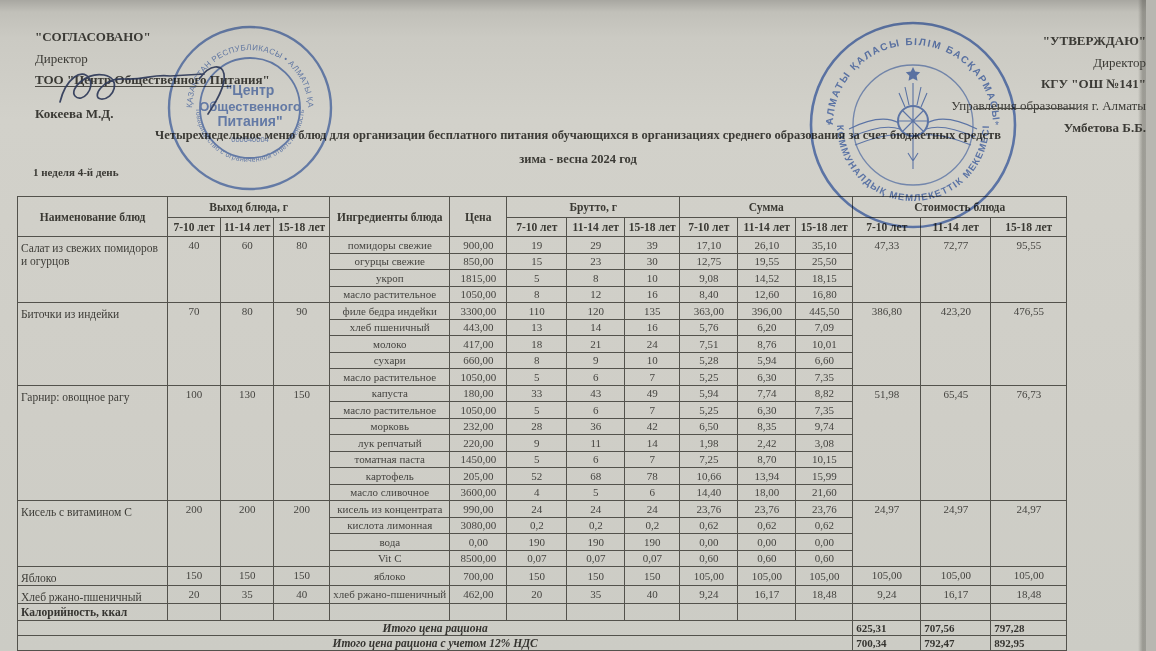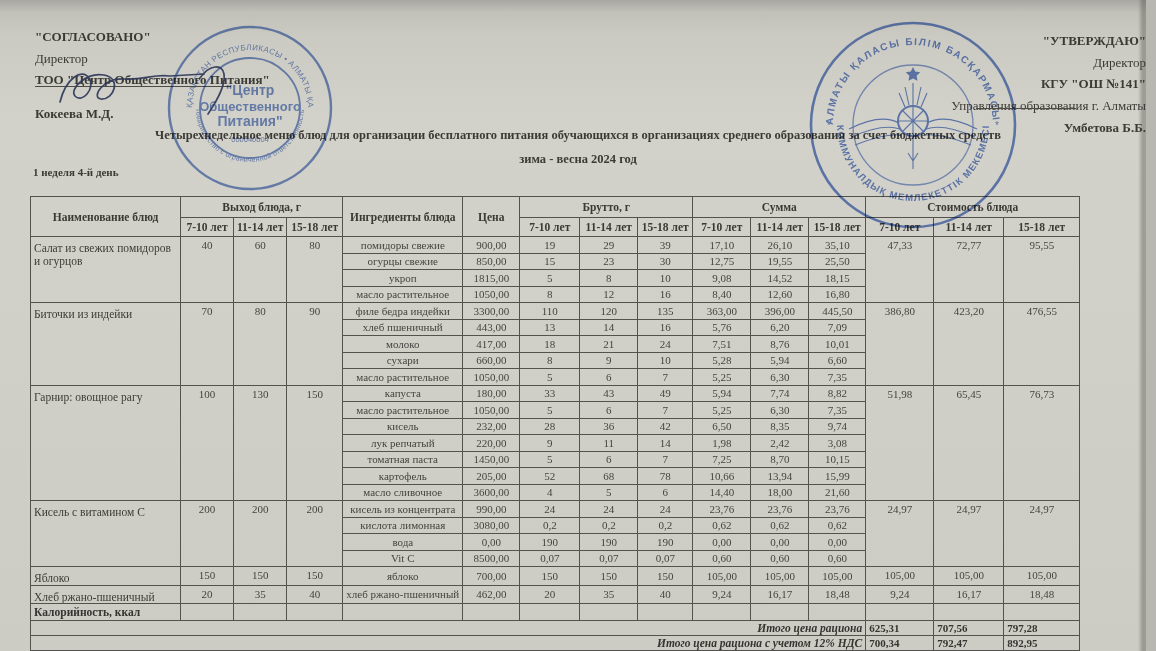--- a/index.html
+++ b/index.html
@@ -18,34 +18,34 @@
   .approving{right:10px;top:34px;font-size:13px;text-align:right;z-index:4;}
   .approving div{margin-bottom:8px;}
   .sig-line{position:absolute;border-bottom:1.5px solid #4c4b45;z-index:4;}
   [data-name="approved-signature-line"]{left:35px;top:86px;width:196px;}
   [data-name="approving-signature-line"]{left:976px;top:108px;width:100px;}
   [data-name="approved-signer-name"]{position:absolute;left:35px;top:106px;font-size:13px;font-weight:bold;z-index:4;}
   .doc-title{left:20px;right:20px;top:129px;text-align:center;font-size:12.5px;font-weight:bold;z-index:2;}
   .doc-subtitle{left:20px;right:20px;top:153px;text-align:center;font-size:12.5px;font-weight:bold;z-index:2;}
   .week{left:33px;top:167px;font-size:11px;font-weight:bold;z-index:2;}
   
-  table.menu{position:absolute;left:30px;top:196px;border-collapse:collapse;table-layout:fixed;z-index:2;border-radius:14px;}
+  table.menu{position:absolute;left:17px;top:196px;border-collapse:collapse;table-layout:fixed;z-index:2;border-radius:14px;}
   .menu th,.menu td{border:1px solid #53524c;padding:0 3px;overflow:hidden;white-space:nowrap;font-size:11px;color:#454440;}
   .menu th{font-weight:bold;text-align:center;font-size:11.5px;color:#3a3933;}
   tr.h1{height:21px;} tr.h2{height:19px;}
   tr.r-ing{height:16.5px;}
   td.dname{white-space:normal;text-align:left;vertical-align:top;font-size:11.5px;line-height:12.5px;padding-top:5px;color:#3d3c37;}
   td.iname{text-align:center;}
   td.num{text-align:center;}
   td.yld{vertical-align:top;padding-top:2px;}
   td.cost{vertical-align:top;padding-top:2px;}
   tr.foot-cal{height:17px;}
   tr.foot-cal td.cal-label{font-weight:bold;text-align:left;font-size:11.5px;color:#353430;}
   tr.foot-total{height:15px;}
-  tr.foot-total td.total-label{font-style:italic;font-weight:bold;text-align:right;font-size:11.5px;color:#353430;}
+  tr.foot-total td.total-label{font-style:italic;font-weight:bold;text-align:center;font-size:11.5px;color:#353430;}
   tr.foot-total td.total-val{font-weight:bold;text-align:left;padding-right:5px;color:#353430;}
   
   .stamp{position:absolute;z-index:5;mix-blend-mode:multiply;opacity:.82;}
   .stamp text{font-family:"Liberation Sans",sans-serif;}
   [data-name="signature-ink"]{position:absolute;left:52px;top:62px;z-index:6;}
 </style>
 </head>
 <body>
 
 <div class="edge-shadow" data-name="paper-edge-line"></div>
@@ -294,21 +294,21 @@
         <td class="iname" data-name="ingredient-name">масло растительное</td>
         <td class="num" data-name="ingredient-price">1050,00</td>
         <td class="num" data-name="brutto-value">5</td>
         <td class="num" data-name="brutto-value">6</td>
         <td class="num" data-name="brutto-value">7</td>
         <td class="num" data-name="summa-value">5,25</td>
         <td class="num" data-name="summa-value">6,30</td>
         <td class="num" data-name="summa-value">7,35</td>
       </tr>
       <tr class="r-ing" data-name="ingredient-row">
-        <td class="iname" data-name="ingredient-name">кисель</td>
+        <td class="iname" data-name="ingredient-name">морковь</td>
         <td class="num" data-name="ingredient-price">232,00</td>
         <td class="num" data-name="brutto-value">28</td>
         <td class="num" data-name="brutto-value">36</td>
         <td class="num" data-name="brutto-value">42</td>
         <td class="num" data-name="summa-value">6,50</td>
         <td class="num" data-name="summa-value">8,35</td>
         <td class="num" data-name="summa-value">9,74</td>
       </tr>
       <tr class="r-ing" data-name="ingredient-row">
         <td class="iname" data-name="ingredient-name">лук репчатый</td>

